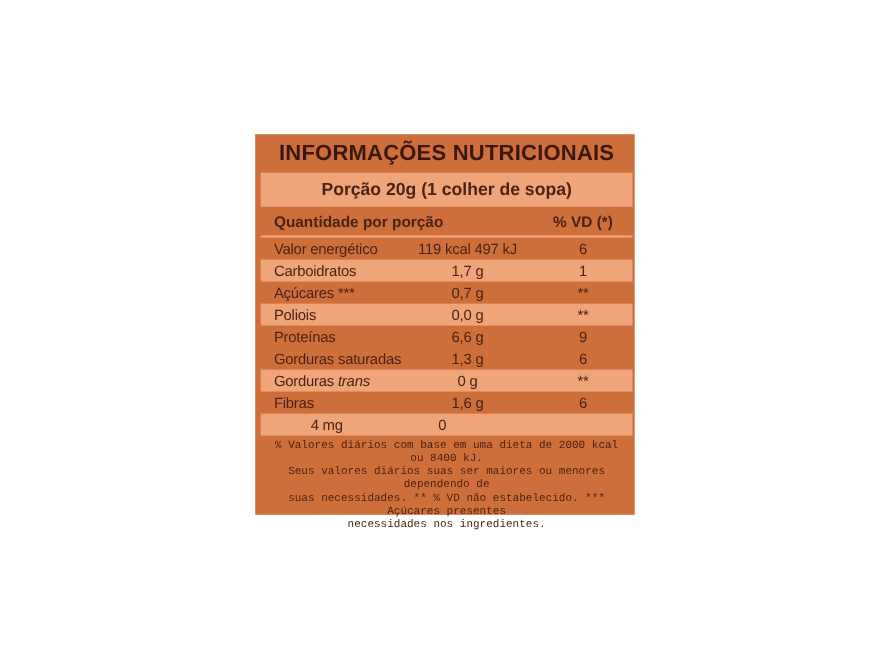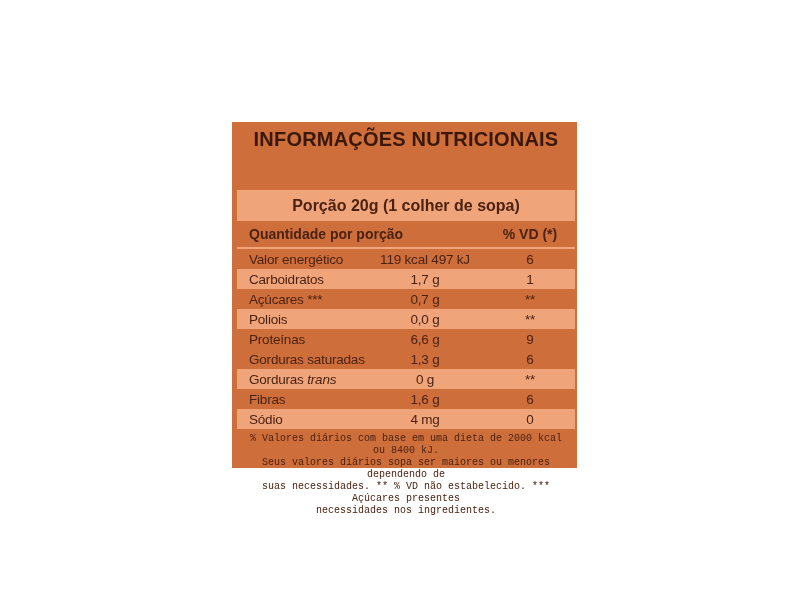--- a/index.html
+++ b/index.html
@@ -35,21 +35,20 @@
     letter-spacing:0.2px;
     color:var(--title-text);
     text-align:left;
   }
   .serving-band{
     height:31px;
     background:var(--light-orange);
     font-size:16px;
     font-weight:700;
     text-align:center;
-    margin-top:33px;
   }
   .header-band{
     height:28px;
     display:flex;
     align-items:center;
     border-bottom:2px solid var(--light-orange);
     font-size:14px;
     font-weight:700;
   }
   .header-band .q{flex:1;padding-left:12px;}
@@ -127,26 +126,25 @@
         <div class="name">Gorduras <i>trans</i></div>
         <div class="amount">0 g</div>
         <div class="dv">**</div>
       </div>
       <div class="row dark">
         <div class="name">Fibras</div>
         <div class="amount">1,6 g</div>
         <div class="dv">6</div>
       </div>
       <div class="row light">
-        <div class="name">Sódio</div>
         <div class="amount">4 mg</div>
         <div class="dv">0</div>
       </div>
     </div>
 
   <div class="footnote">
     <div>% Valores diários com base em uma dieta de 2000 kcal ou 8400 kJ.</div>
-    <div>Seus valores diários sopa ser maiores ou menores dependendo de</div>
+    <div>Seus valores diários suas ser maiores ou menores dependendo de</div>
     <div>suas necessidades. ** % VD não estabelecido. *** Açúcares presentes</div>
     <div>necessidades nos ingredientes.</div>
   </div>
 
 </div>
 
 </body></html>

